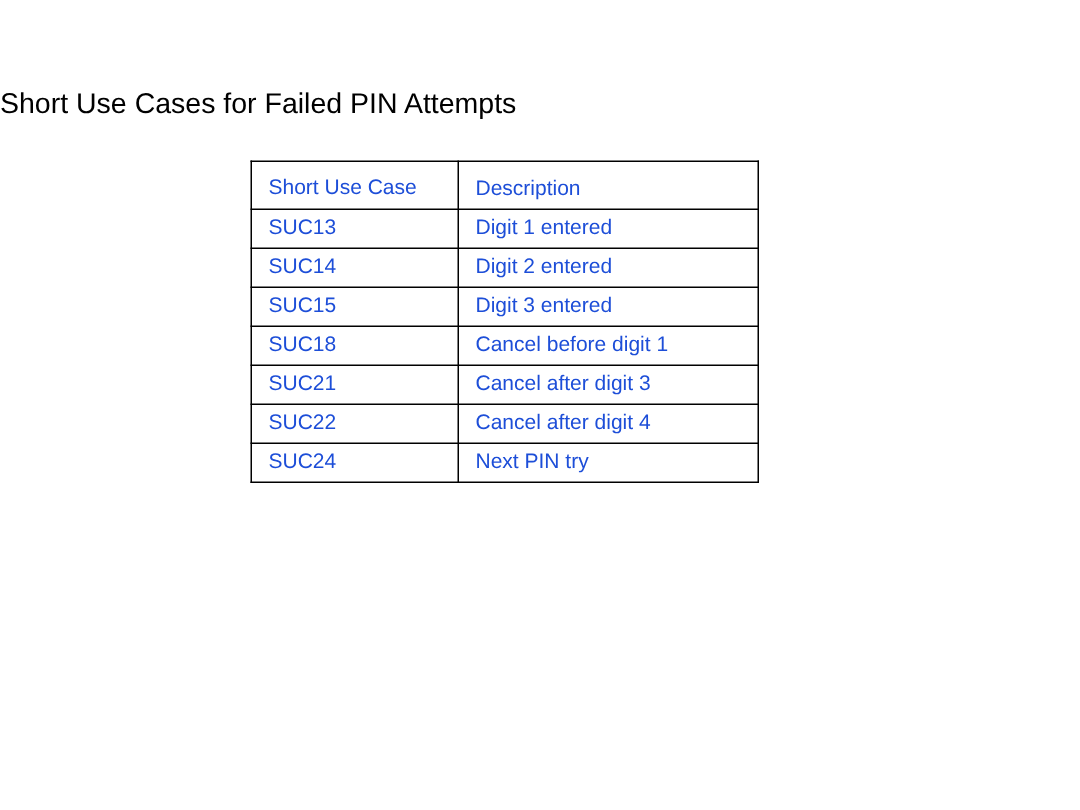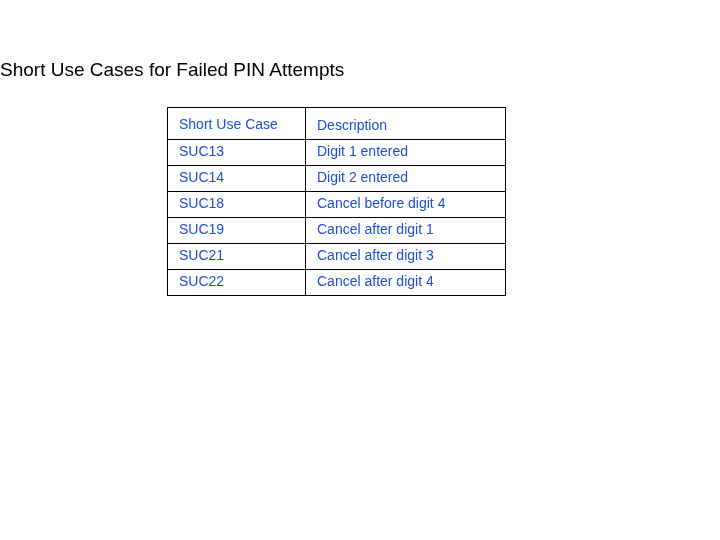--- a/index.html
+++ b/index.html
@@ -99,32 +99,36 @@
         </tr>
       <tr class="data-row">
             <td class="cell-id">SUC13</td>
             <td class="cell-desc">Digit 1 entered</td>
           </tr>
           <tr class="data-row">
             <td class="cell-id">SUC14</td>
             <td class="cell-desc">Digit 2 entered</td>
           </tr>
           <tr class="data-row">
-            <td class="cell-id">SUC18</td>
-            <td class="cell-desc">Cancel before digit 4</td>
+            <td class="cell-id">SUC15</td>
+            <td class="cell-desc">Digit 3 entered</td>
           </tr>
           <tr class="data-row">
-            <td class="cell-id">SUC19</td>
-            <td class="cell-desc">Cancel after digit 1</td>
+            <td class="cell-id">SUC18</td>
+            <td class="cell-desc">Cancel before digit 1</td>
           </tr>
           <tr class="data-row">
             <td class="cell-id">SUC21</td>
             <td class="cell-desc">Cancel after digit 3</td>
           </tr>
           <tr class="data-row">
             <td class="cell-id">SUC22</td>
             <td class="cell-desc">Cancel after digit 4</td>
           </tr>
+          <tr class="data-row">
+            <td class="cell-id">SUC24</td>
+            <td class="cell-desc">Next PIN try</td>
+          </tr>
         </tbody>
     </table>
   </div>
 
 </div>
 
 </body></html>

